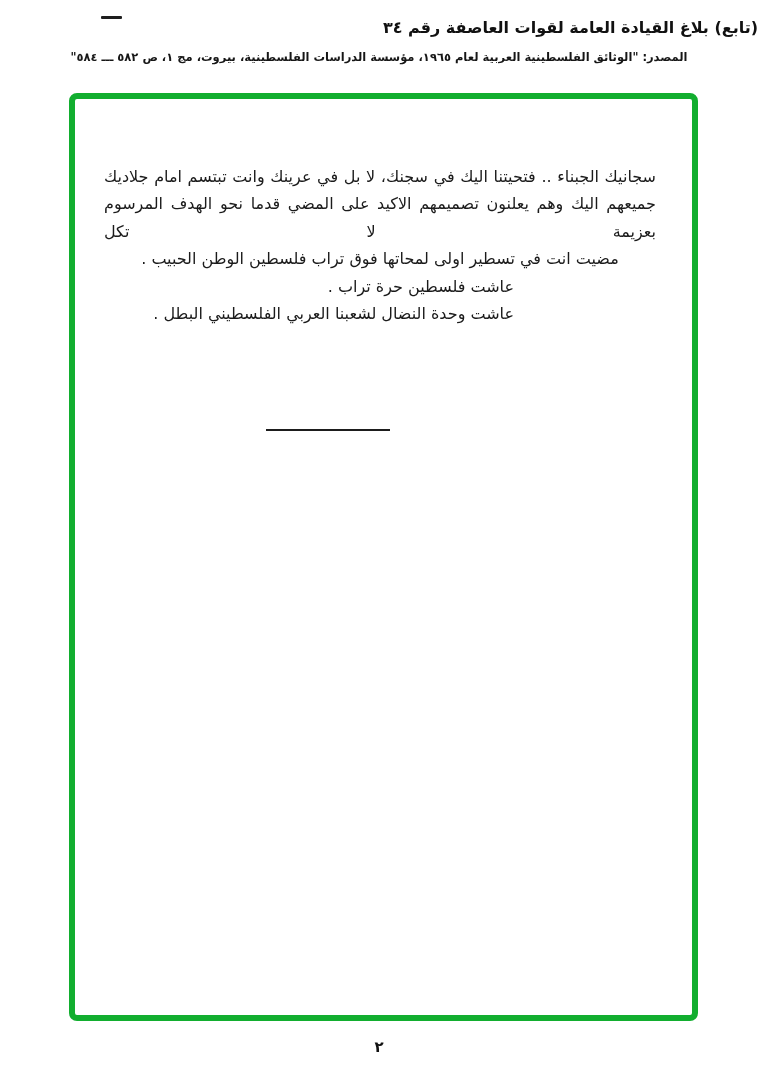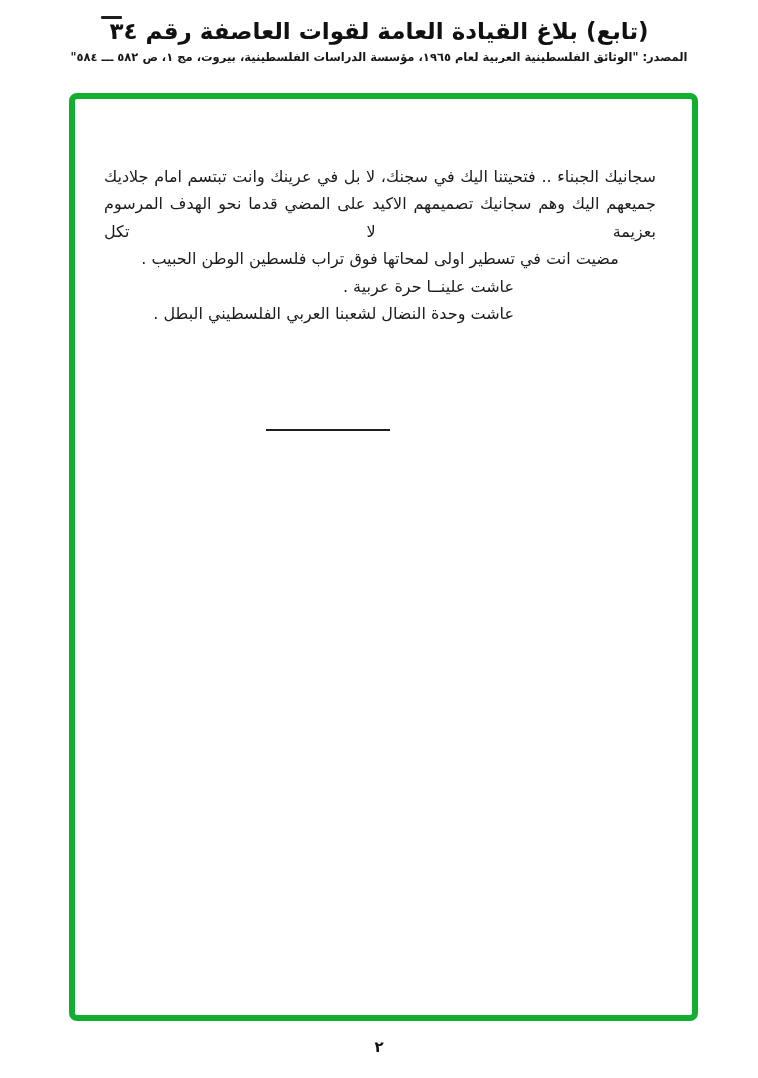--- a/index.html
+++ b/index.html
@@ -8,22 +8,22 @@
     width:758px;height:1078px;
     margin:0 auto;
     background:#ffffff;
     overflow:hidden;
     font-family:"DejaVu Sans",sans-serif;
     color:#1c1c1c;
   }
   
   .hdr-title{
     position:absolute;top:18px;left:0;right:0;
-    text-align:center;direction:rtl;
-    font-size:23px;font-weight:bold;color:#111;
+    text-align:right;direction:rtl;
+    font-size:16px;font-weight:bold;color:#111;
     letter-spacing:0;
   }
   .hdr-source{
     position:absolute;top:50px;left:0;right:0;
     text-align:center;direction:rtl;
     font-size:11.5px;font-weight:bold;color:#161616;
   }
   
   .artifact-dash{
     position:absolute;left:101px;top:16px;width:21px;height:3px;
@@ -69,23 +69,23 @@
   <div class="speck" style="left:92px;top:300px;width:3px;height:2px;"></div>
   <div class="speck" style="left:96px;top:373px;width:3px;height:3px;"></div>
 
   <div class="hdr-title">(تابع) بلاغ القيادة العامة لقوات العاصفة رقم ٣٤</div>
   <div class="hdr-source">المصدر: "الوثائق الفلسطينية العربية لعام ١٩٦٥، مؤسسة الدراسات الفلسطينية، بيروت، مج ١، ص ٥٨٢ ـــ ٥٨٤"</div>
 
   <div class="frame"></div>
 
   <div class="body-text">
     <div class="line-just">سجانيك الجبناء .. فتحيتنا اليك في سجنك، لا بل في عرينك وانت تبتسم امام جلاديك</div>
-    <div class="line-just">جميعهم اليك وهم سجانيك تصميمهم الاكيد على المضي قدما نحو الهدف المرسوم بعزيمة لا تكل</div>
+    <div class="line-just">جميعهم اليك وهم يعلنون تصميمهم الاكيد على المضي قدما نحو الهدف المرسوم بعزيمة لا تكل</div>
     <div class="line-start">مضيت انت في تسطير اولى لمحاتها فوق تراب فلسطين الوطن الحبيب .</div>
-    <div class="line-indent">عاشت علينــا حرة عربية .</div>
+    <div class="line-indent">عاشت فلسطين حرة تراب .</div>
     <div class="line-indent">عاشت وحدة النضال لشعبنا العربي الفلسطيني البطل .</div>
   </div>
 
   <div class="divider"></div>
 
   <div class="page-num">٢</div>
 
 </div>
 
 </body></html>

